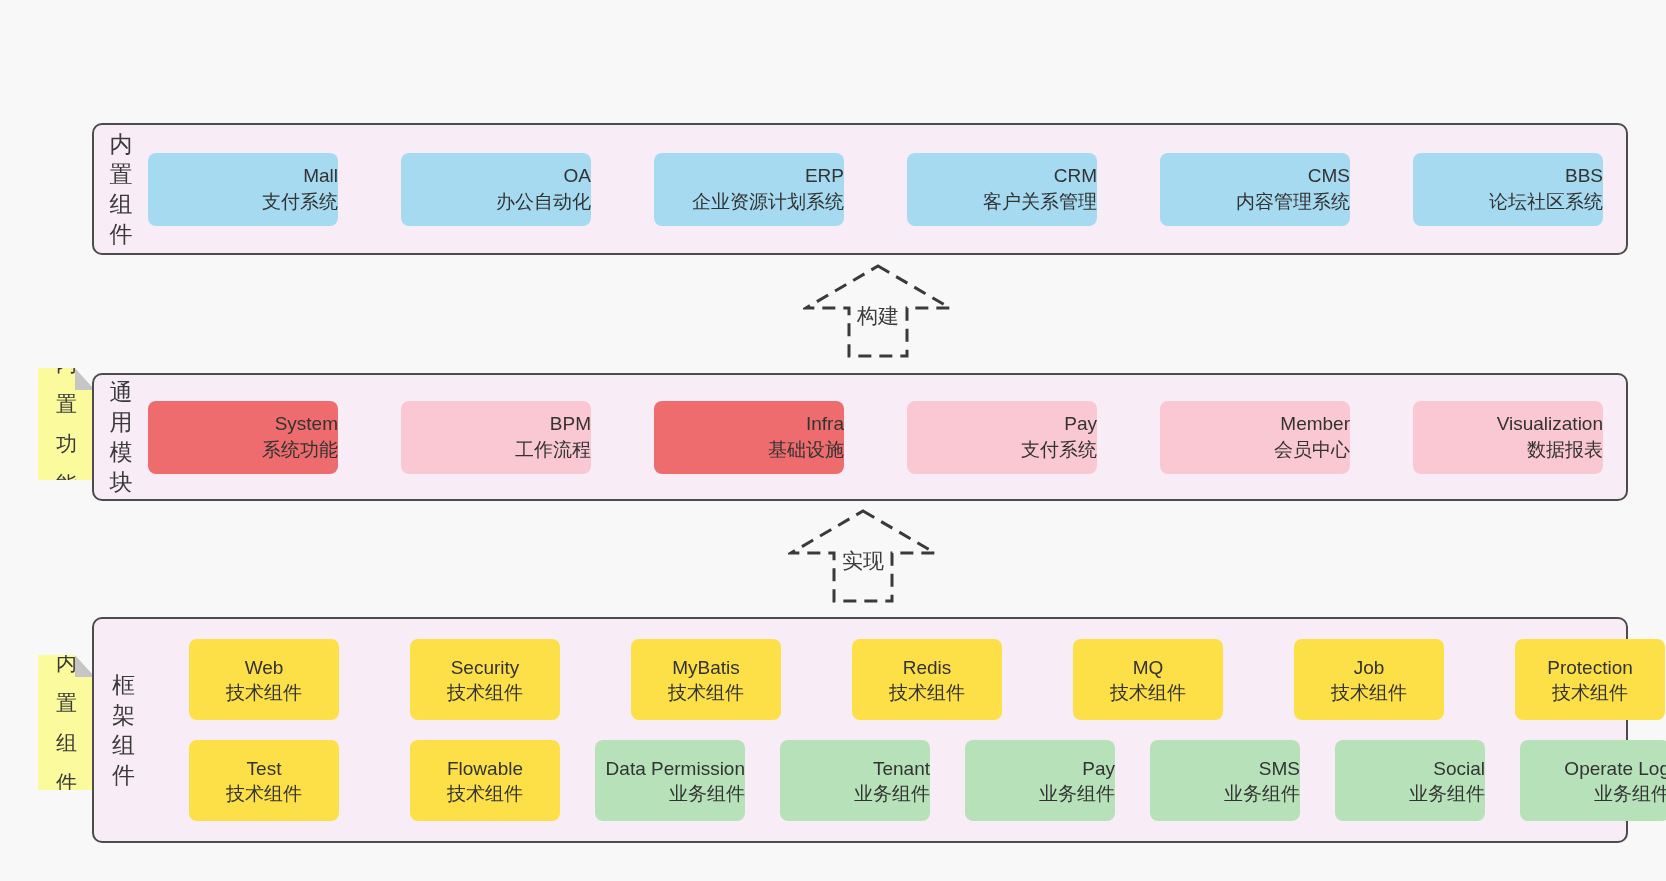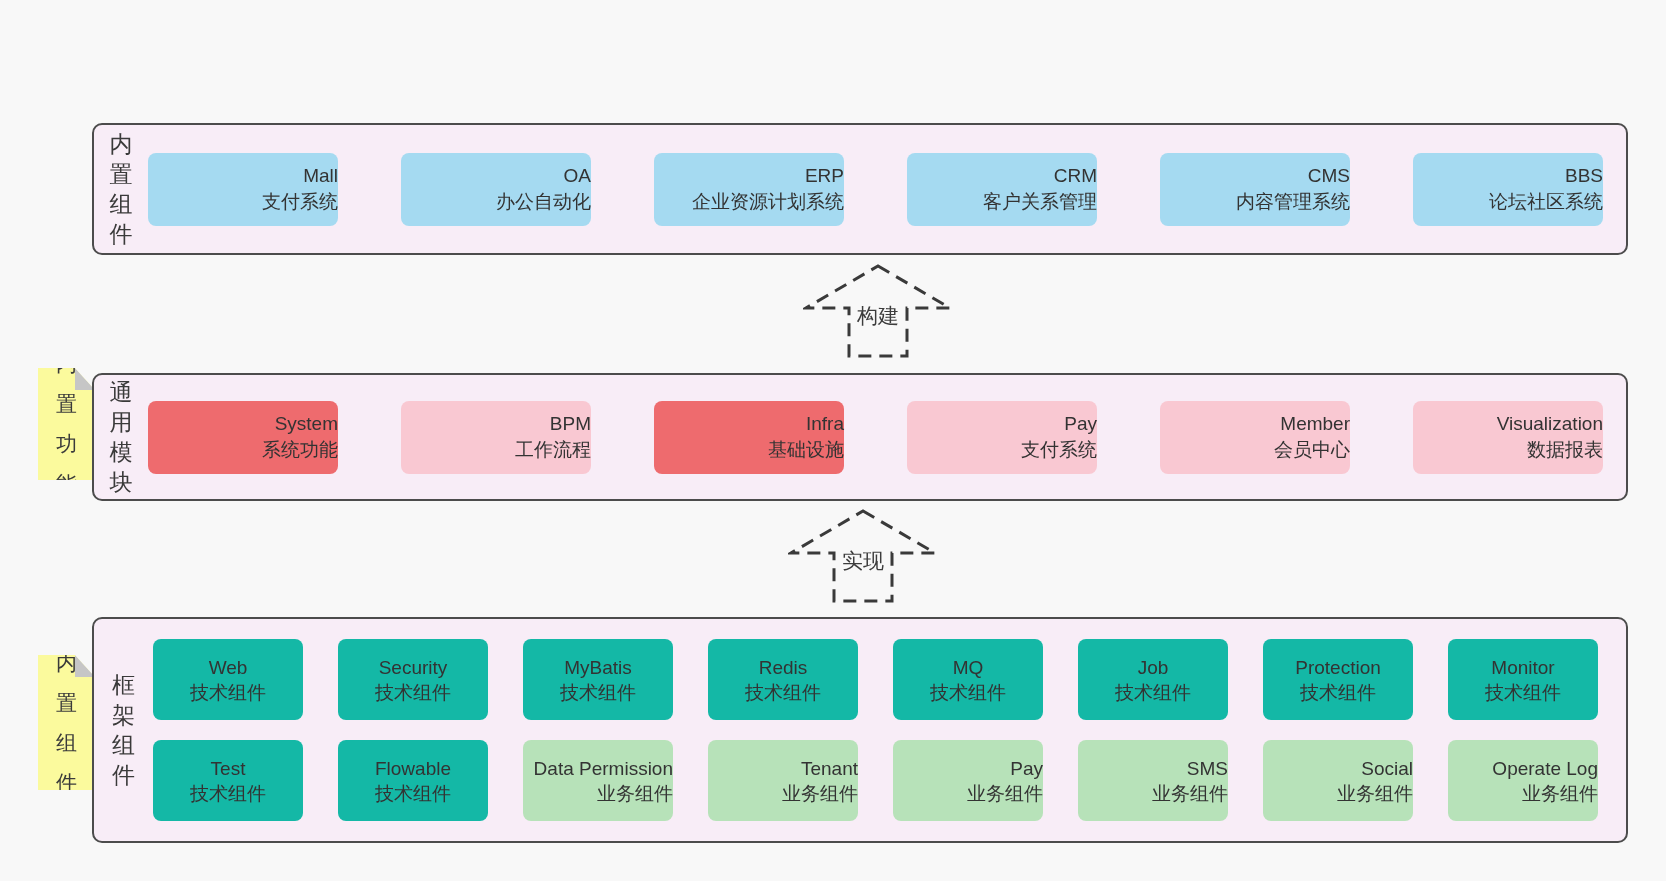--- a/index.html
+++ b/index.html
@@ -23,21 +23,21 @@
     font-size:19px;line-height:26px;color:#333;}
   .boxes .box{flex:0 0 190px;height:73px;align-items:flex-end;}
 
   .grid{flex:1;display:flex;flex-direction:column;justify-content:center;gap:20px;padding-right:28px;}
   .grid .row{display:flex;gap:35px;}
   .grid .box{flex:0 0 150px;height:81px;line-height:25px;}
 
   .b-blue{background:#a5daf1;}
   .b-red{background:#ee6b6e;}
   .b-pink{background:#f9c8d2;}
-  .b-gdark{background:#14b8a6;}
+  .b-gdark{background:#fde047;margin-left:36px;}
   .b-glight{background:#b7e2b9;align-items:flex-end;}
 
   
   .arrow{position:absolute;width:150px;height:96px;z-index:1;}
   .arrow svg{display:block;width:150px;height:96px;}
   .arrow-label{position:absolute;top:39px;left:50%;transform:translateX(-50%);
     font-size:21px;color:#3c3c3c;background:#f8f8f8;padding:0 2px;white-space:nowrap;}
   .arrow.a1{left:803px;top:263px;}
   .arrow.a2{left:788px;top:508px;}
 

